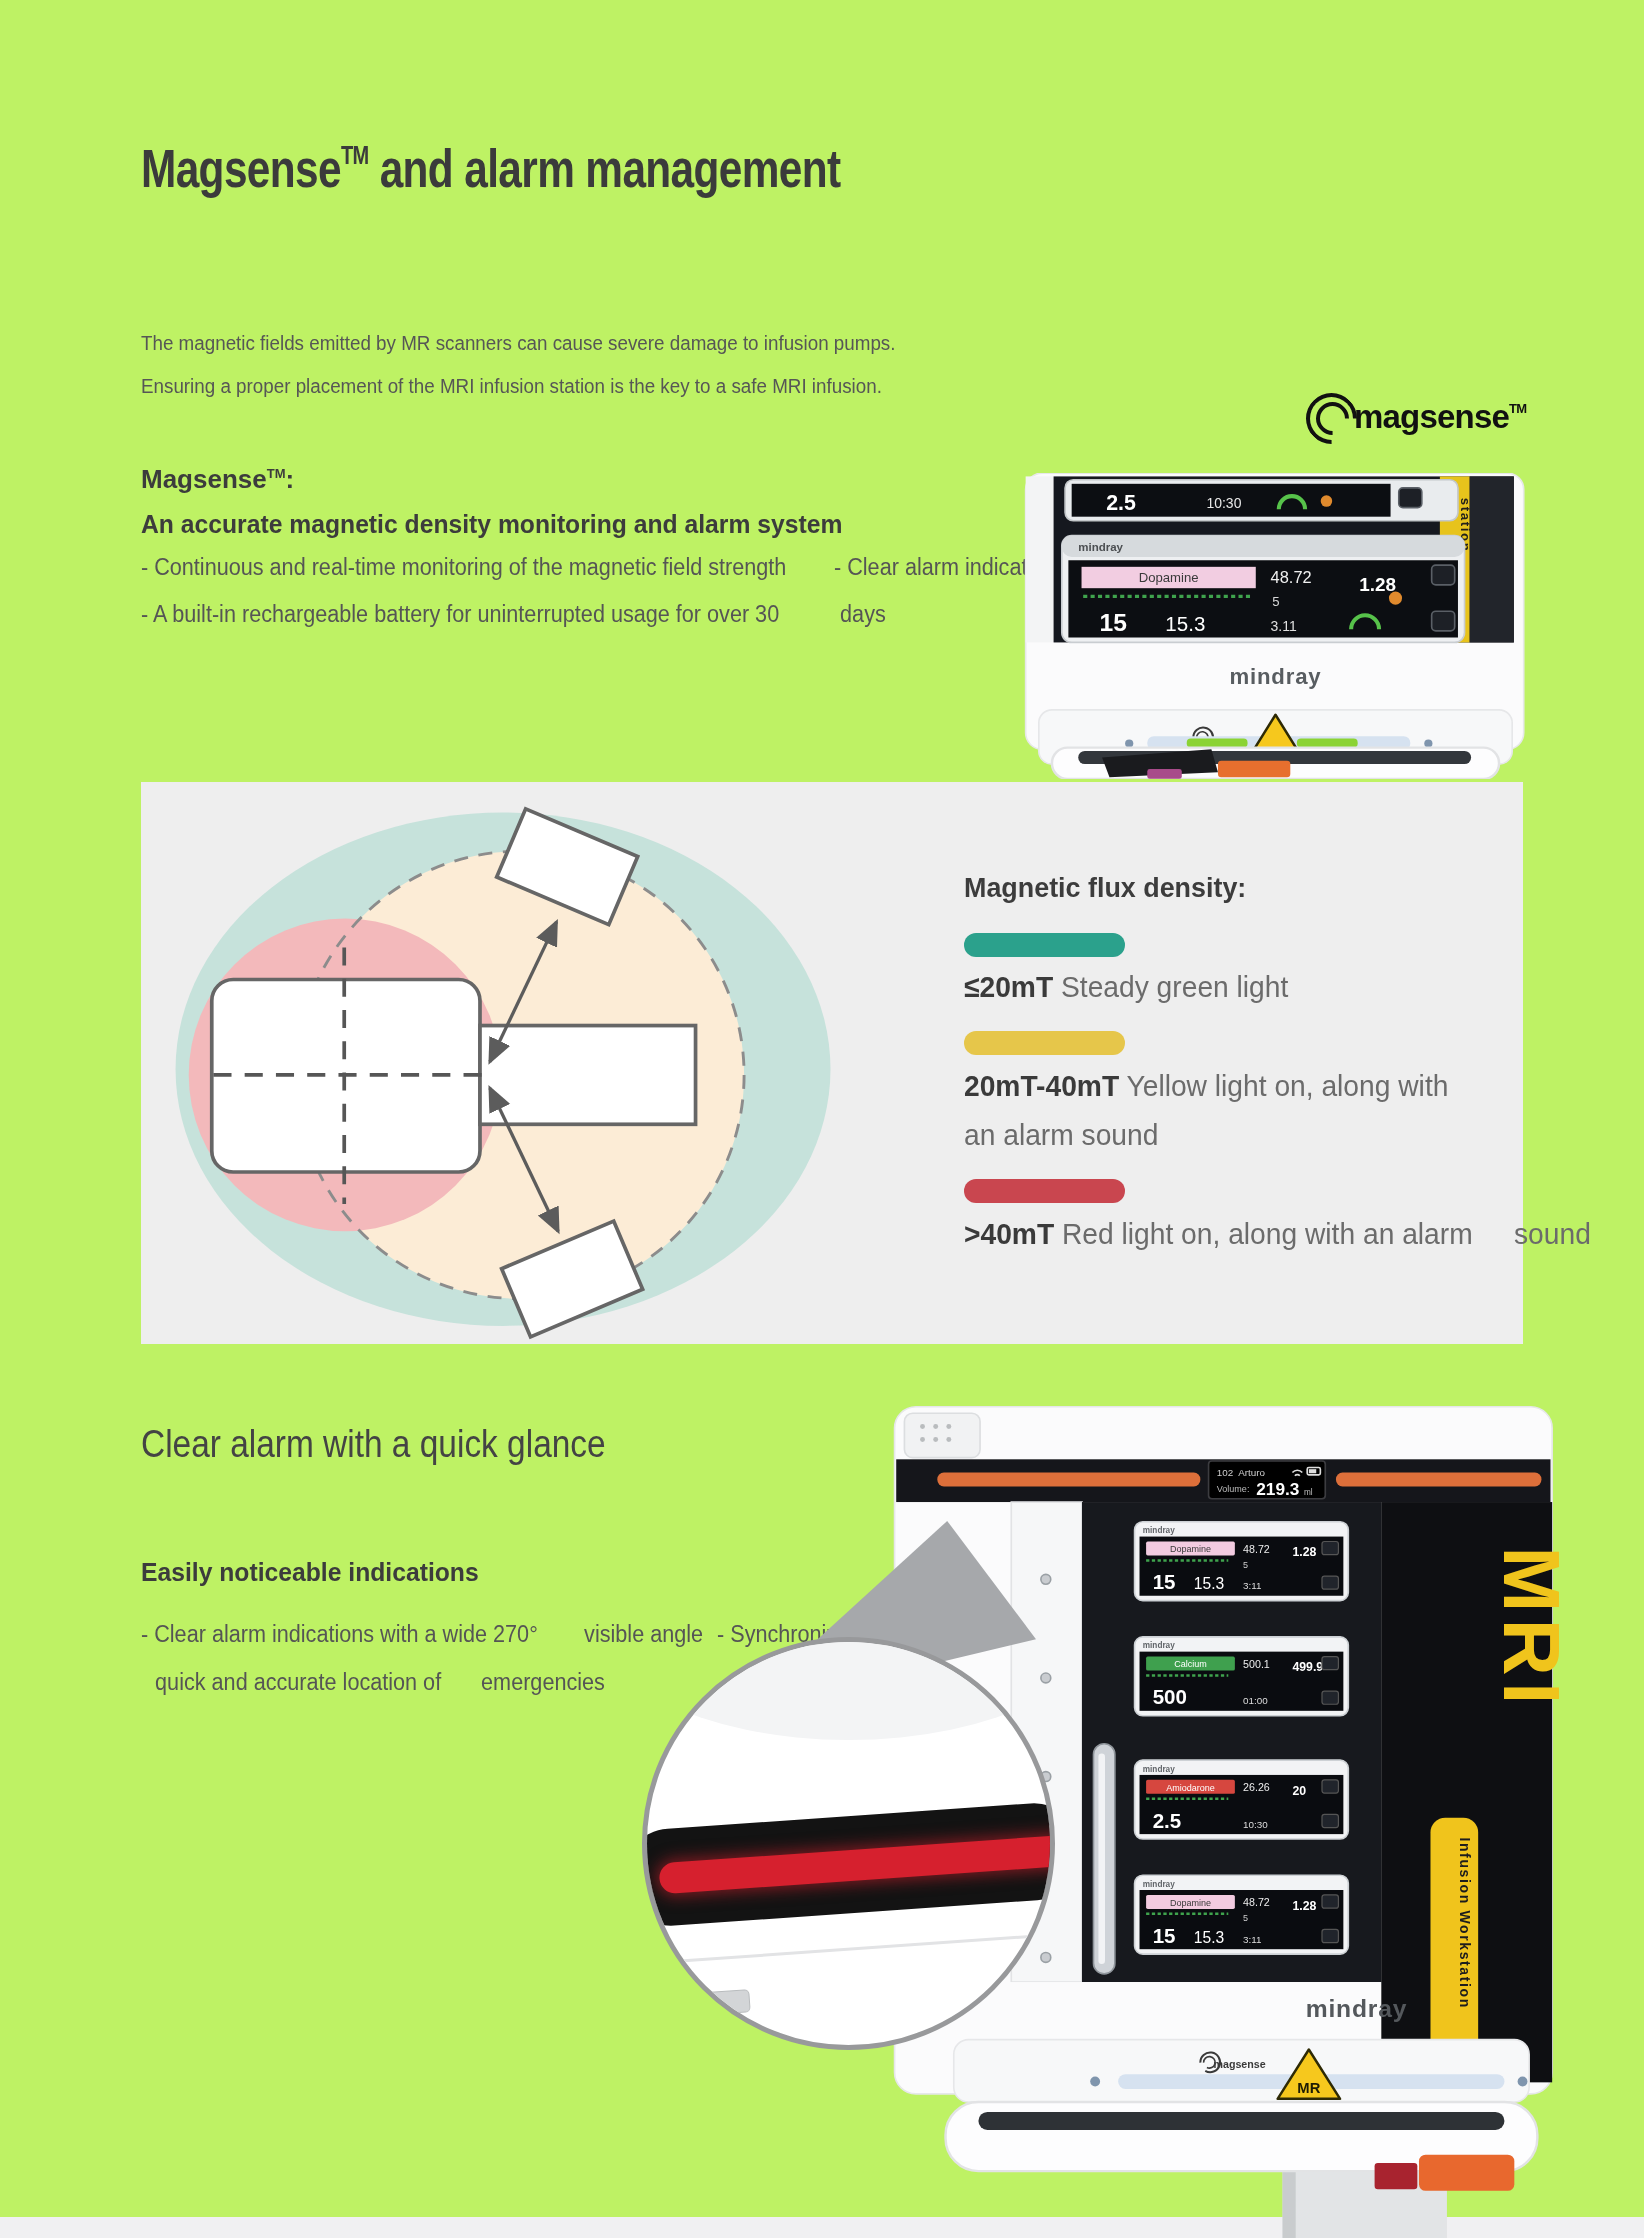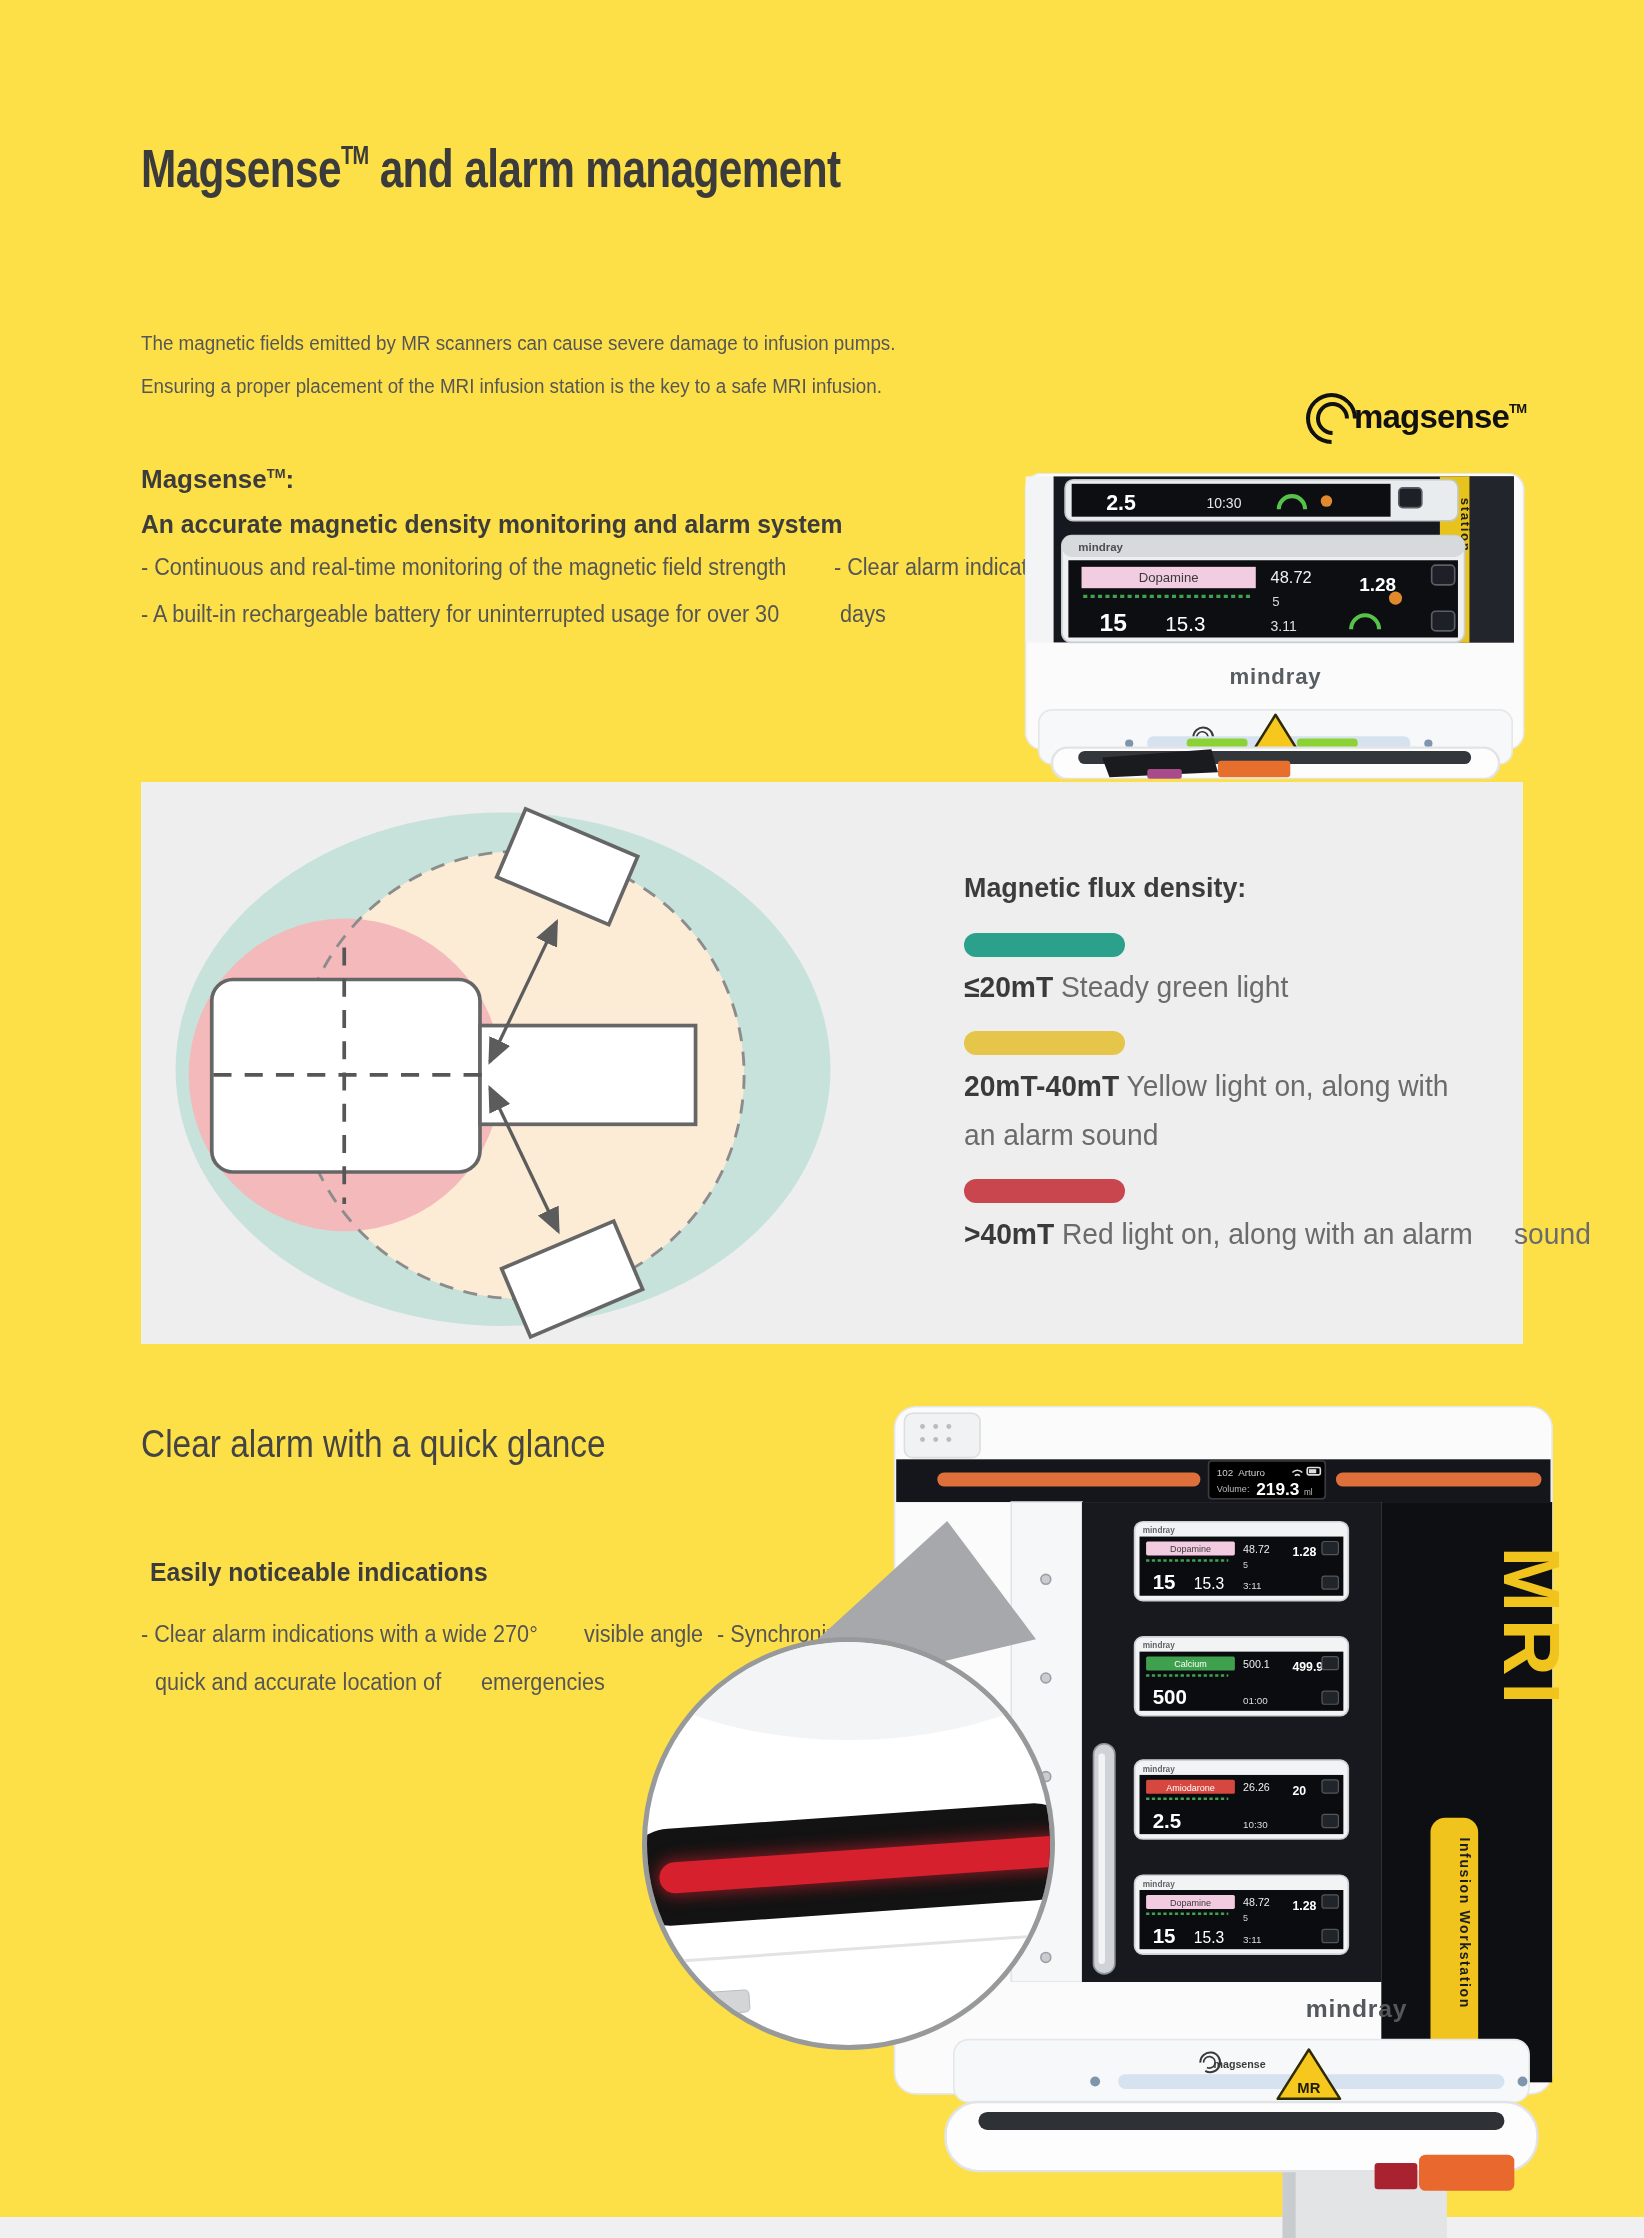--- a/index.html
+++ b/index.html
@@ -1,16 +1,16 @@
 <!DOCTYPE html>
 <html style="font-size:13px"><head>
 <meta charset="utf-8">
 <style>
   html,body{margin:0;padding:0;background:#ffffff;}
-  #page{position:relative;width:1645px;height:2239px;background:#fde047;overflow:hidden;
+  #page{position:relative;width:1645px;height:2239px;background:#bef264;overflow:hidden;
         font-family:"Liberation Sans",sans-serif;color:#3d3d3d;}
   .abs{position:absolute;}
   .nowrap{white-space:nowrap;}
   .cx{transform-origin:0 0;display:inline-block;}
   
   .title{font-size:53px;font-weight:bold;color:#3b3b3b;letter-spacing:-0.8px;}
   .title .sup{font-size:25px;vertical-align:23px;font-weight:bold;}
   .subtitle{font-size:38px;font-weight:normal;color:#444;}
   .intro{font-size:20px;color:#565656;line-height:43px;}
   .sec-h{font-size:26px;font-weight:bold;color:#3c3c3c;line-height:45px;}
@@ -202,21 +202,21 @@
   <div class="abs pill pill-red" style="left:964px;top:1179px;"></div>
   <div class="abs legend-label" style="left:964px;top:1209px;">
     <div class="cx nowrap" style="transform:scaleX(.94);"><b>&gt;40mT</b><span> Red light on, along with an alarm</span></div>
     <div class="cx nowrap" style="transform:scaleX(.94);">sound</div>
   </div>
 
   <div class="abs" style="left:141px;top:1423px;">
     <span class="subtitle cx nowrap" style="transform:scaleX(.88);">Clear alarm with a quick glance</span>
   </div>
 
-  <div class="abs sec-h" style="left:150px;top:1550px;text-decoration:underline;">
+  <div class="abs sec-h" style="left:141px;top:1550px;text-decoration:underline;">
     <span class="cx nowrap" style="transform:scaleX(.95);">Easily noticeable indications</span>
   </div>
 
   <div class="abs bullets" style="left:141px;top:1610px;line-height:48px;">
     <div class="cx nowrap" style="transform:scaleX(.94);">- Clear alarm indications with a wide 270°</div>
     <div class="cx nowrap cont" style="transform:scaleX(.94);">visible angle</div>
     <div class="cx nowrap" style="transform:scaleX(.94);">- Synchronized alarm between the</div>
     <div class="cx nowrap cont" style="transform:scaleX(.94);">pump and the station, enabling a</div>
     <div class="cx nowrap cont" style="transform:scaleX(.94);">quick and accurate location of</div>
     <div class="cx nowrap cont" style="transform:scaleX(.94);">emergencies</div>

